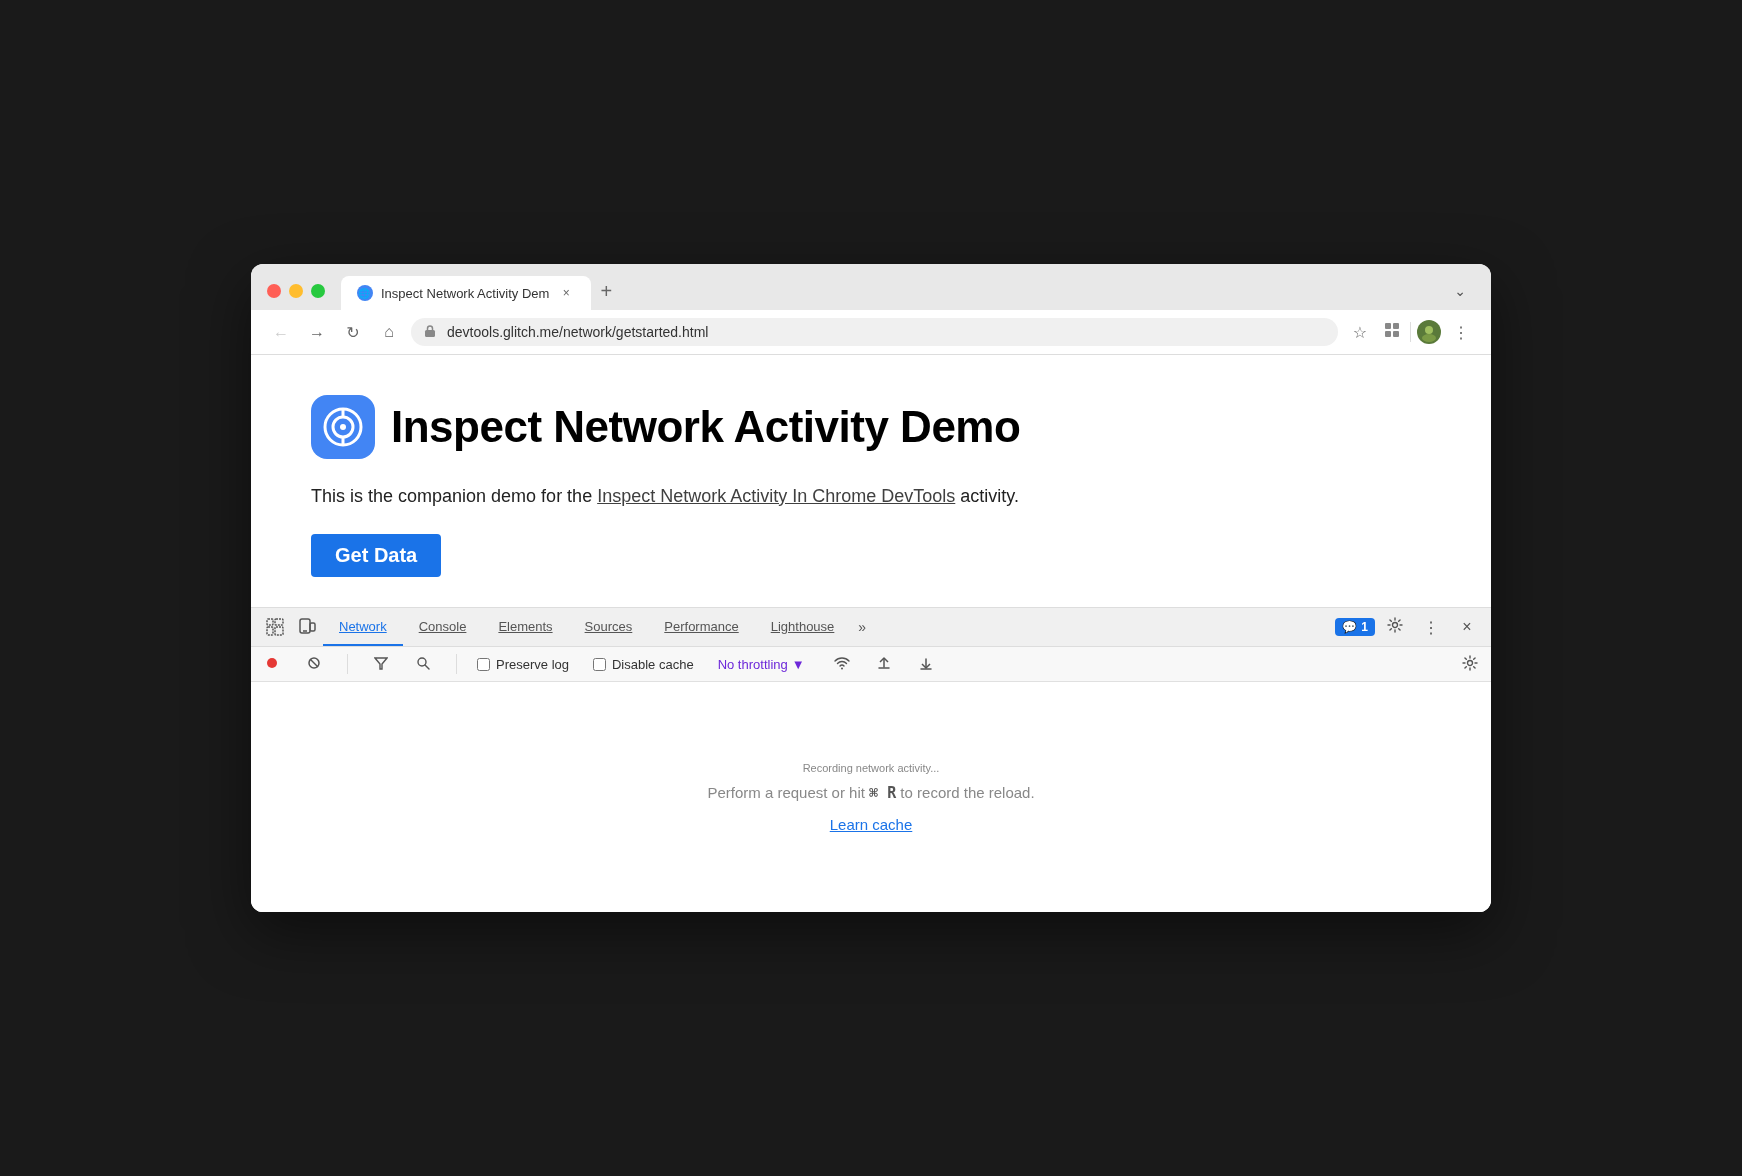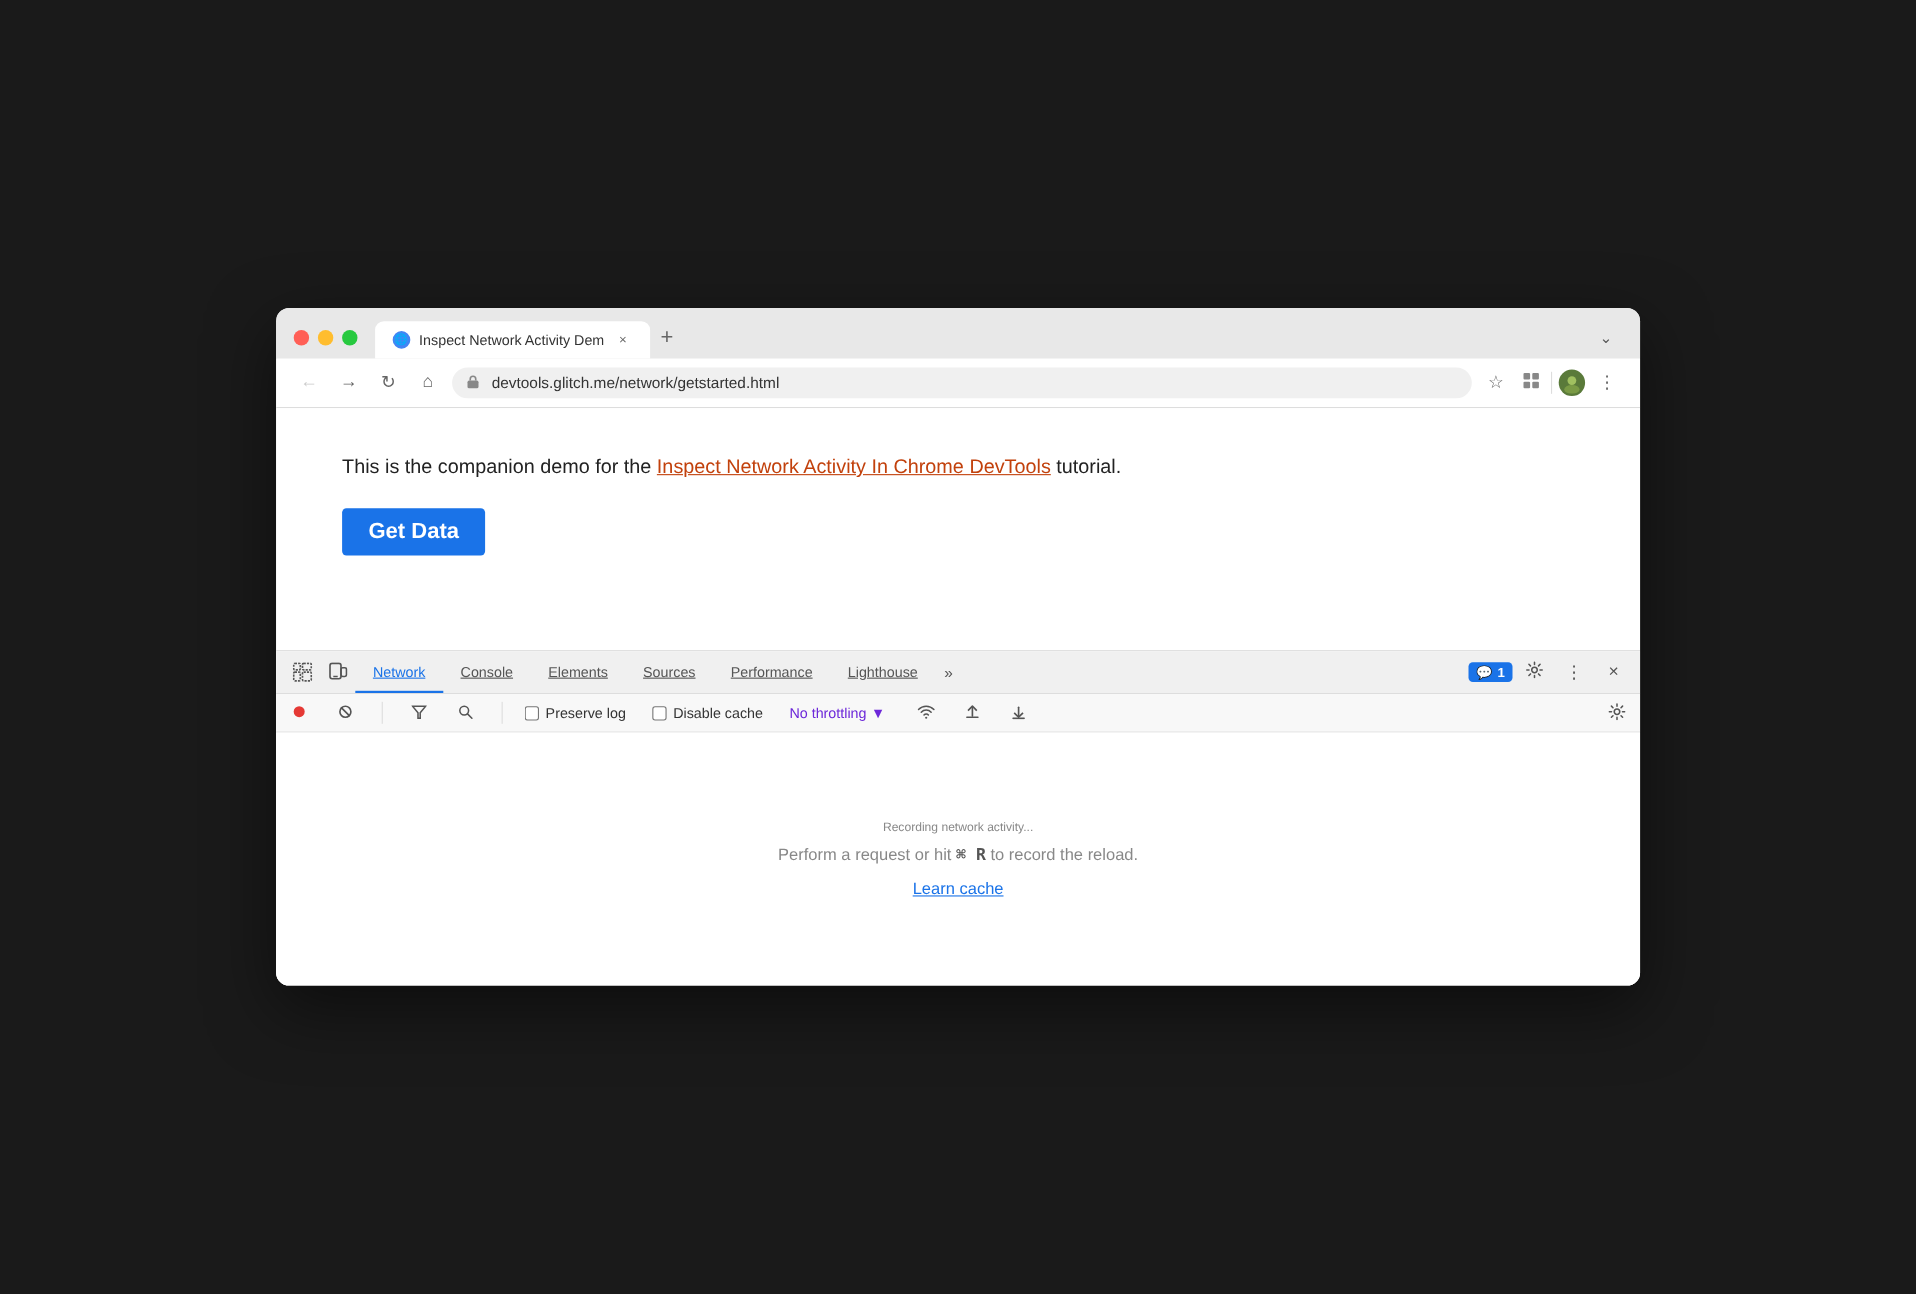--- a/index.html
+++ b/index.html
@@ -229,21 +229,21 @@
       color: #000;
       letter-spacing: -0.5px;
     }
     .page-description {
       font-size: 18px;
       color: #222;
       margin-bottom: 24px;
       line-height: 1.5;
     }
     .page-description a {
-      color: #c2410c;
+      color: #404040;
     }
     .get-data-btn {
       background: #1a73e8;
       color: white;
       border: none;
       border-radius: 4px;
       padding: 10px 24px;
       font-size: 20px;
       font-weight: 600;
       cursor: pointer;
@@ -454,22 +454,34 @@
             </svg>
         </div>
       </button>
       <button class="addr-icon-btn">
         <span>⋮</span>
       </button>
     </div>
   </div>
 
   <div class="page-content">
+    <div class="page-header">
+      <div class="page-logo">
+        <svg viewBox="0 0 44 44" fill="none" xmlns="http://www.w3.org/2000/svg">
+          <circle cx="22" cy="22" r="18" stroke="white" stroke-width="3" fill="none"></circle>
+          <circle cx="22" cy="22" r="10" stroke="white" stroke-width="3" fill="none"></circle>
+          <circle cx="22" cy="22" r="3" fill="white"></circle>
+          <line x1="22" y1="4" x2="22" y2="12" stroke="white" stroke-width="3"></line>
+          <line x1="22" y1="32" x2="22" y2="40" stroke="white" stroke-width="3"></line>
+        </svg>
+      </div>
+      <h1 class="page-title">Inspect Network Activity Demo</h1>
+    </div>
     <p class="page-description">
-      <span>This is the companion demo for the </span><a href="#">Inspect Network Activity In Chrome DevTools</a><span> tutorial.</span>
+      <span>This is the companion demo for the </span><a href="#">Inspect Network Activity In Chrome DevTools</a><span> activity.</span>
     </p>
     <button class="get-data-btn">Get Data</button>
   </div>
 
   <div class="devtools-panel">
 
     <div class="devtools-tabs">
       <button class="devtools-icon-btn">
         <svg width="18" height="18" viewBox="0 0 18 18" fill="none">
           <rect x="1" y="1" width="6" height="6" rx="1" stroke="#555" stroke-width="1.5" fill="none" stroke-dasharray="2,1"></rect>

